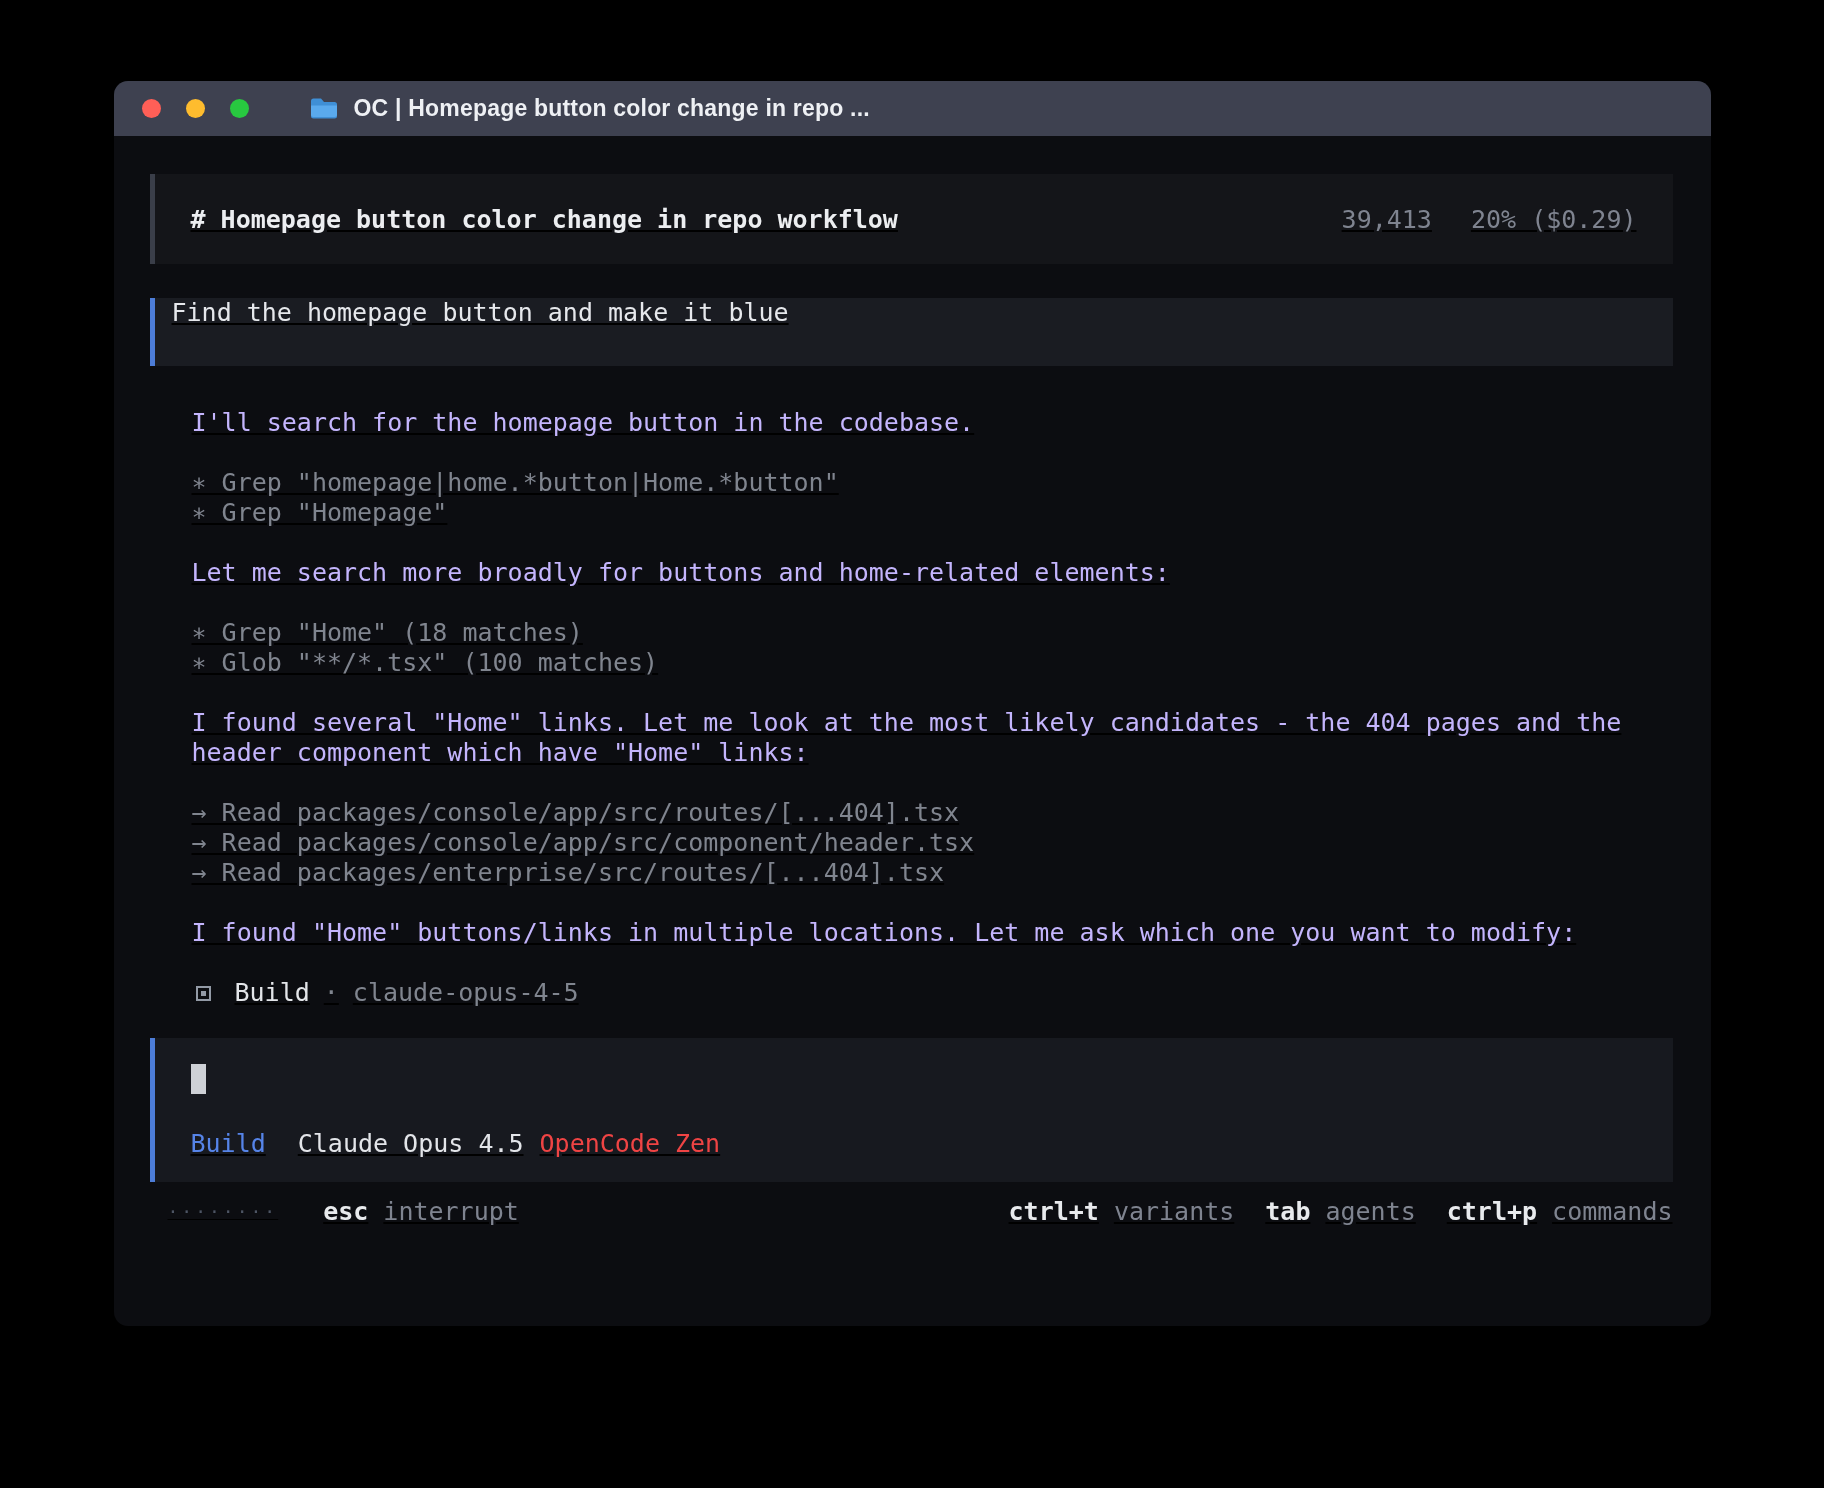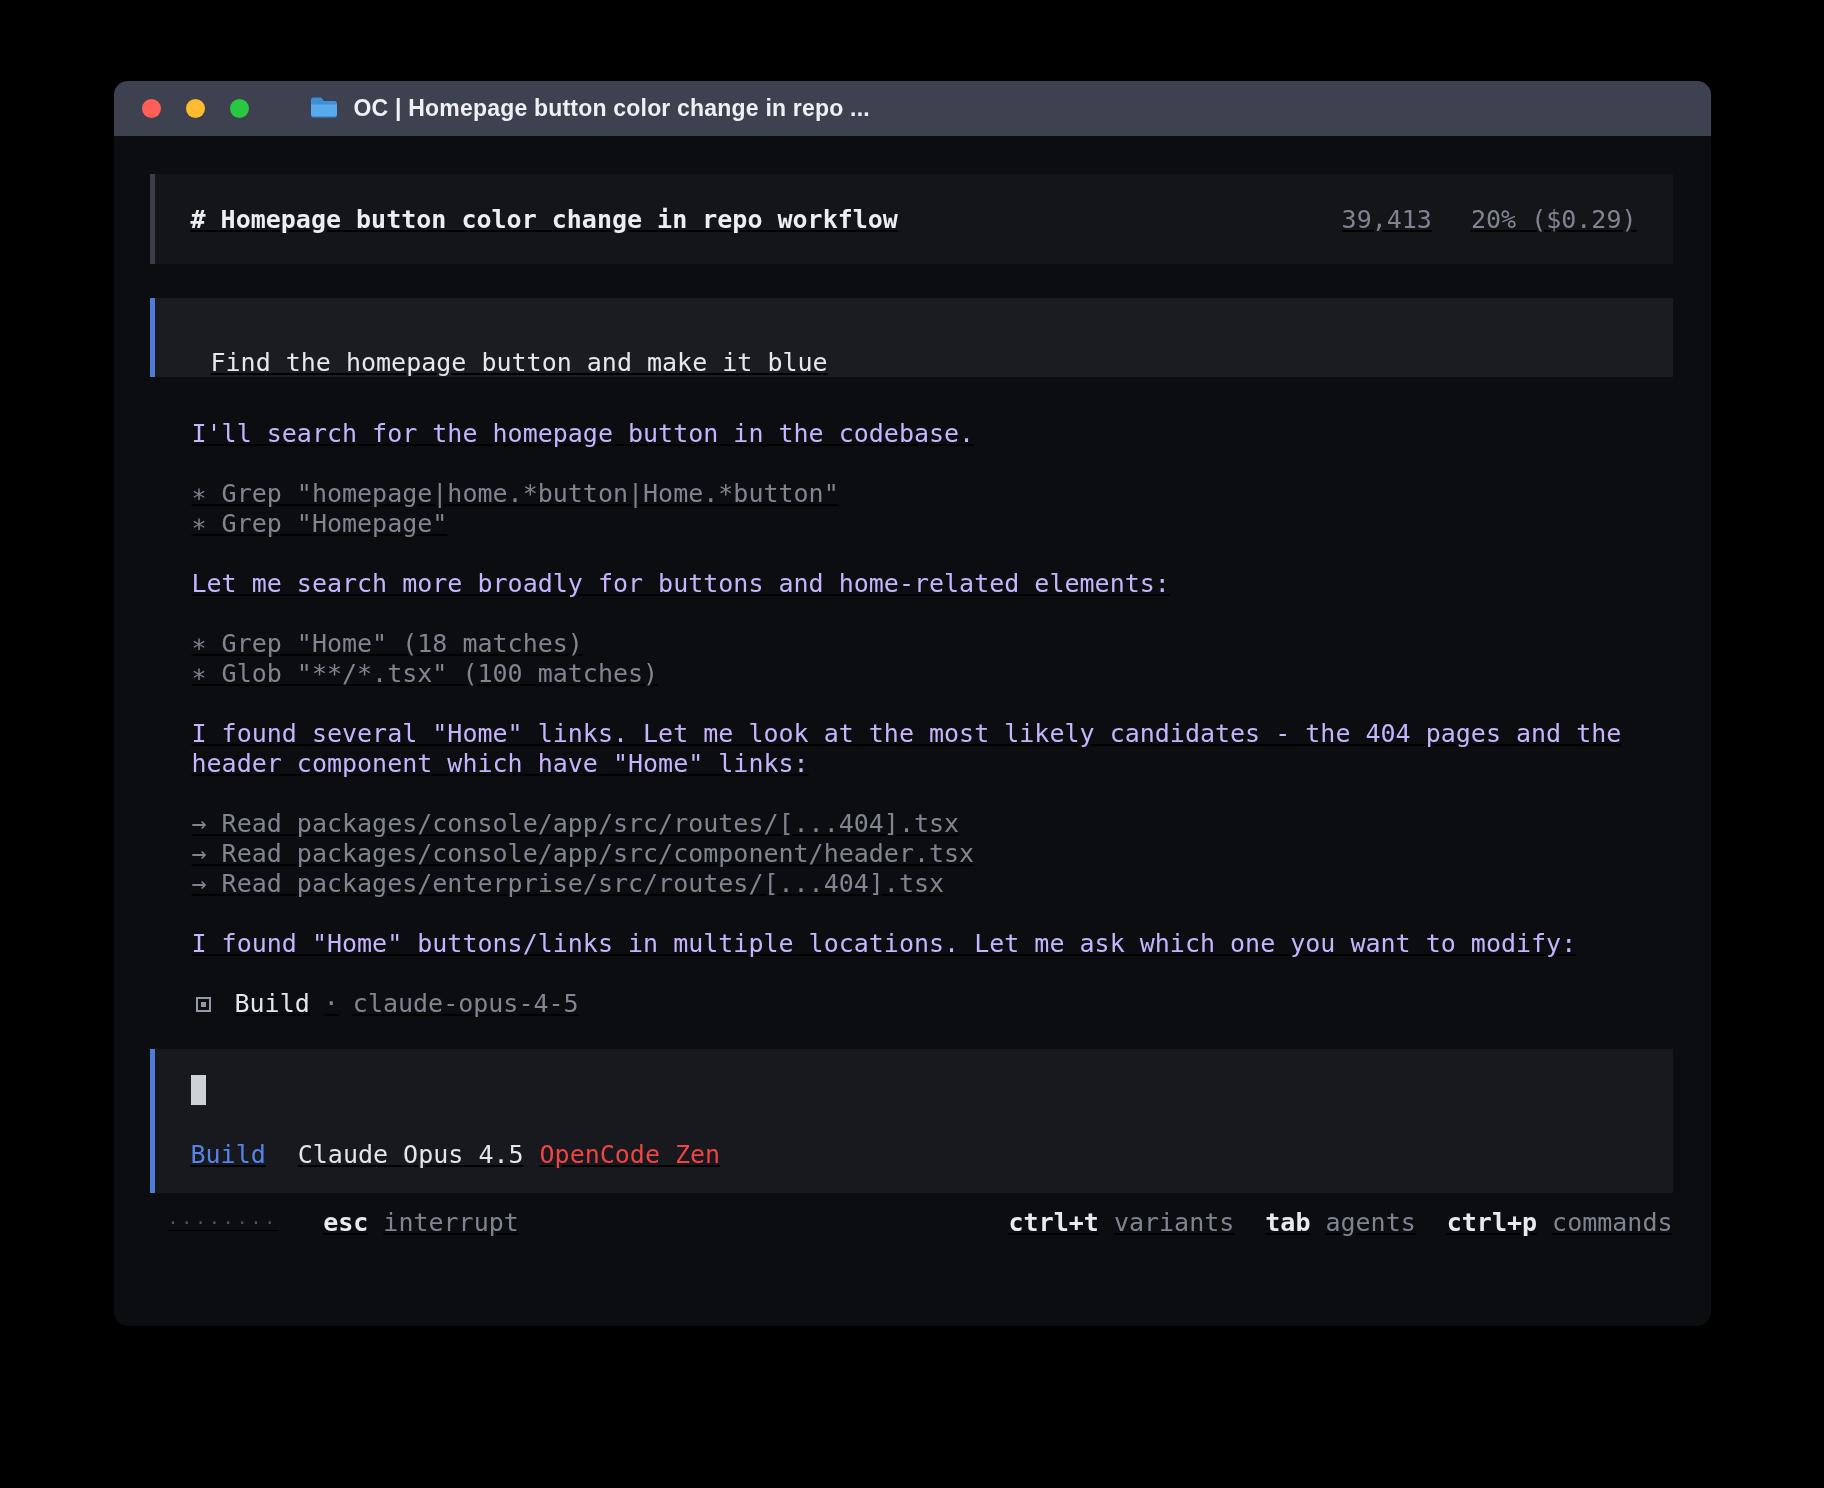--- a/index.html
+++ b/index.html
@@ -21,43 +21,43 @@
     background:#3e4150;
     display:flex; align-items:center;
     padding:0 28px;
     font-family:"Liberation Sans", sans-serif;
   }
   .lights { display:flex; gap:25px; }
   .light { width:19px; height:19px; border-radius:50%; }
   .light.red    { background:#ff5f57; }
   .light.yellow { background:#febc2e; }
   .light.green  { background:#28c840; }
-  .title-group { display:flex; align-items:flex-start; gap:15px; margin-left:60px; }
+  .title-group { display:flex; align-items:center; gap:15px; margin-left:60px; }
   .window-title { color:#eef0f4; font-weight:bold; font-size:23px; letter-spacing:0.2px; }
 
   
   .content { padding:38px 38px 0 36px; font-size:25px;text-decoration:underline; }
 
   .session-header {
     height:90px;
     background:#141519;
     border-left:5px solid #3a3e49;
     display:flex; align-items:center; justify-content:space-between;
     padding:0 36px;
     margin-bottom:34px;
   }
   .sh-title { color:#eceef1; font-weight:bold; }
   .sh-right { display:flex; gap:39px; color:#7f8490; }
 
   .user-msg {
-    height:79px;
+    height:68px;
     background:#1a1c22;
     border-left:5px solid #4d7dd8;
-    display:flex; align-items:flex-end;
-    padding:0 56px;
+    display:flex; align-items:flex-start;
+    padding:0 17px;
     margin-bottom:42px;
     color:#e6e8ec;
   }
 
   .transcript { margin-left:42px; margin-right:0; line-height:30px; }
   .block { margin-bottom:30px; }
   .t-text { color:#c4b5fd; }
   .t-tool { color:#80858f; }
 
   .agent-row { display:flex; align-items:center; color:#e3e5e9; }

